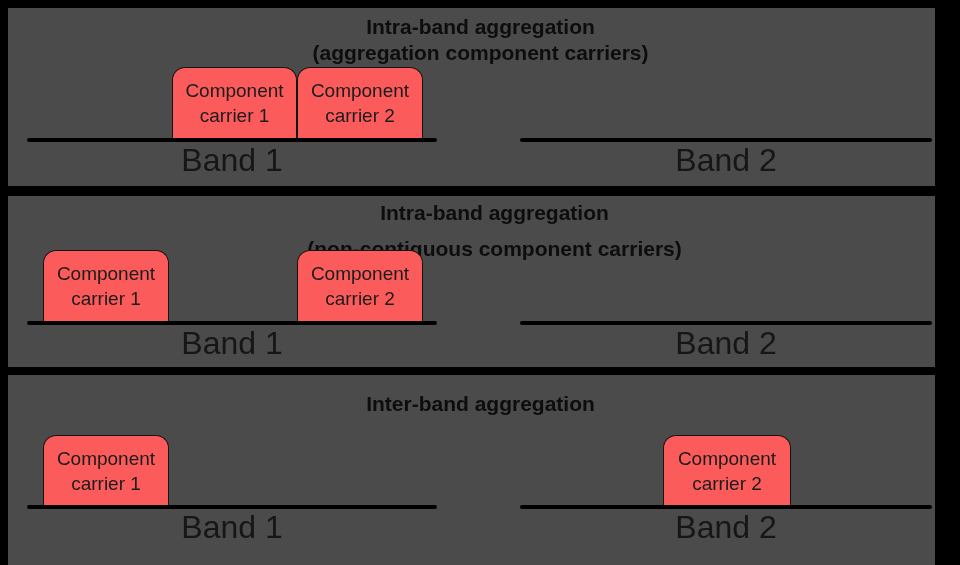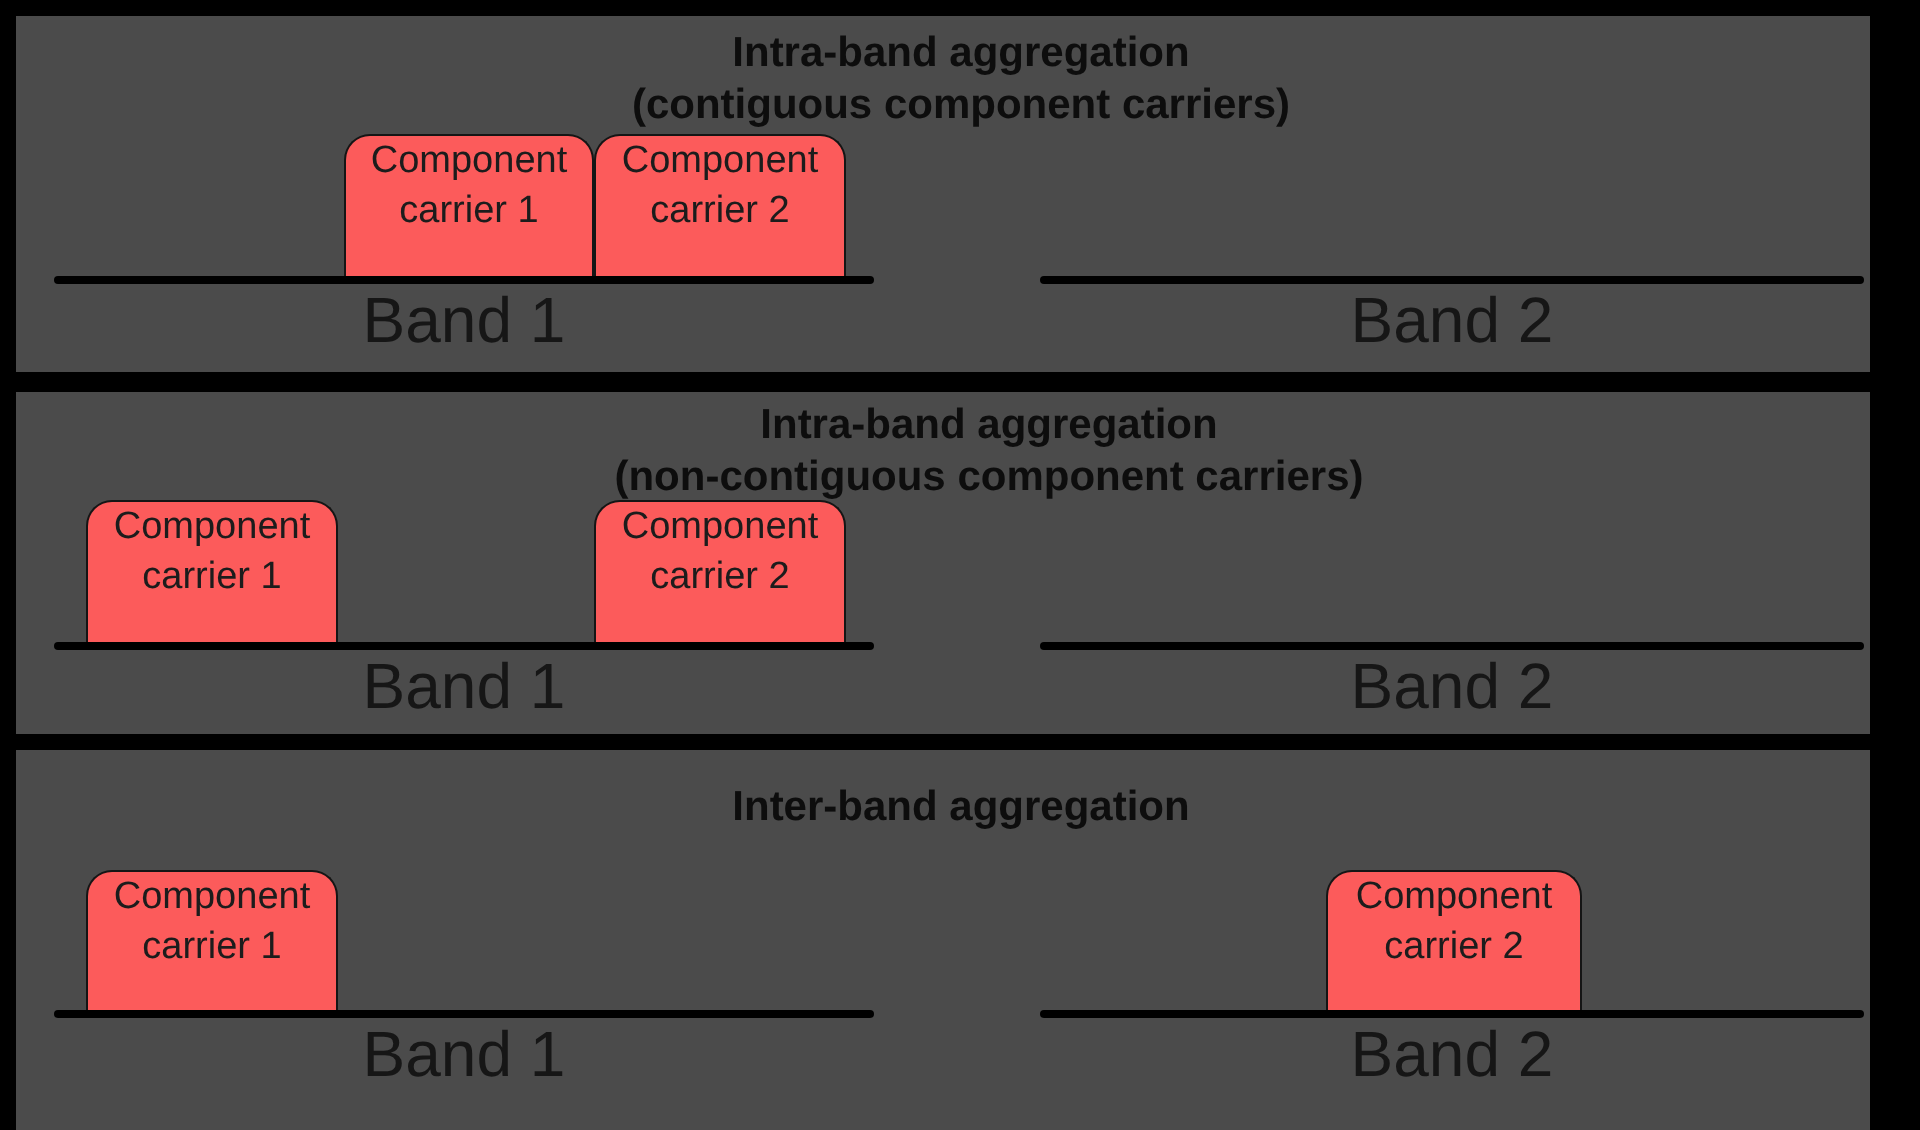--- a/index.html
+++ b/index.html
@@ -54,55 +54,56 @@
     line-height:28px;
     color:var(--label-text);
   }
   .carrier{
     position:absolute;
     background:var(--carrier-fill);
     border:1.5px solid var(--carrier-border);
     border-bottom:none;
     border-radius:13px 13px 0 0;
     display:flex;
+    align-items:center;
     justify-content:center;
     z-index:2;
   }
   .carrier-text{
     width:108px;
     text-align:center;
     font-size:19px;
     line-height:25px;
     color:var(--carrier-text);
   }
 </style>
 </head>
 <body>
 
 <div class="panel" id="panel-1">
   <div class="title-line" style="top:6px;">Intra-band aggregation</div>
-  <div class="title-line" style="top:32px;">(contiguous component carriers)</div>
+  <div class="title-line" style="top:32px;">(aggregation component carriers)</div>
 
   <div class="carrier" style="left:164px;top:59px;width:125px;height:71px;">
     <div class="carrier-text">Component carrier 1</div>
   </div>
   <div class="carrier" style="left:289px;top:59px;width:126px;height:71px;">
     <div class="carrier-text">Component carrier 2</div>
   </div>
 
   <div class="band-line" style="left:19px;top:130px;width:410px;"></div>
   <div class="band-line" style="left:512px;top:130px;width:412px;"></div>
 
   <div class="band-label" style="left:19px;width:410px;top:138px;">Band 1</div>
   <div class="band-label" style="left:512px;width:412px;top:138px;">Band 2</div>
 </div>
 
 <div class="panel" id="panel-2">
   <div class="title-line" style="top:4px;left:23px;">Intra-band aggregation</div>
-  <div class="title-line" style="top:30px;left:23px;">(non-contiguous component carriers)</div>
+  <div class="title-line" style="top:40px;left:23px;">(non-contiguous component carriers)</div>
 
   <div class="carrier" style="left:35px;top:54px;width:126px;height:71px;">
     <div class="carrier-text">Component carrier 1</div>
   </div>
   <div class="carrier" style="left:289px;top:54px;width:126px;height:71px;">
     <div class="carrier-text">Component carrier 2</div>
   </div>
 
   <div class="band-line" style="left:19px;top:125px;width:410px;"></div>
   <div class="band-line" style="left:512px;top:125px;width:412px;"></div>

